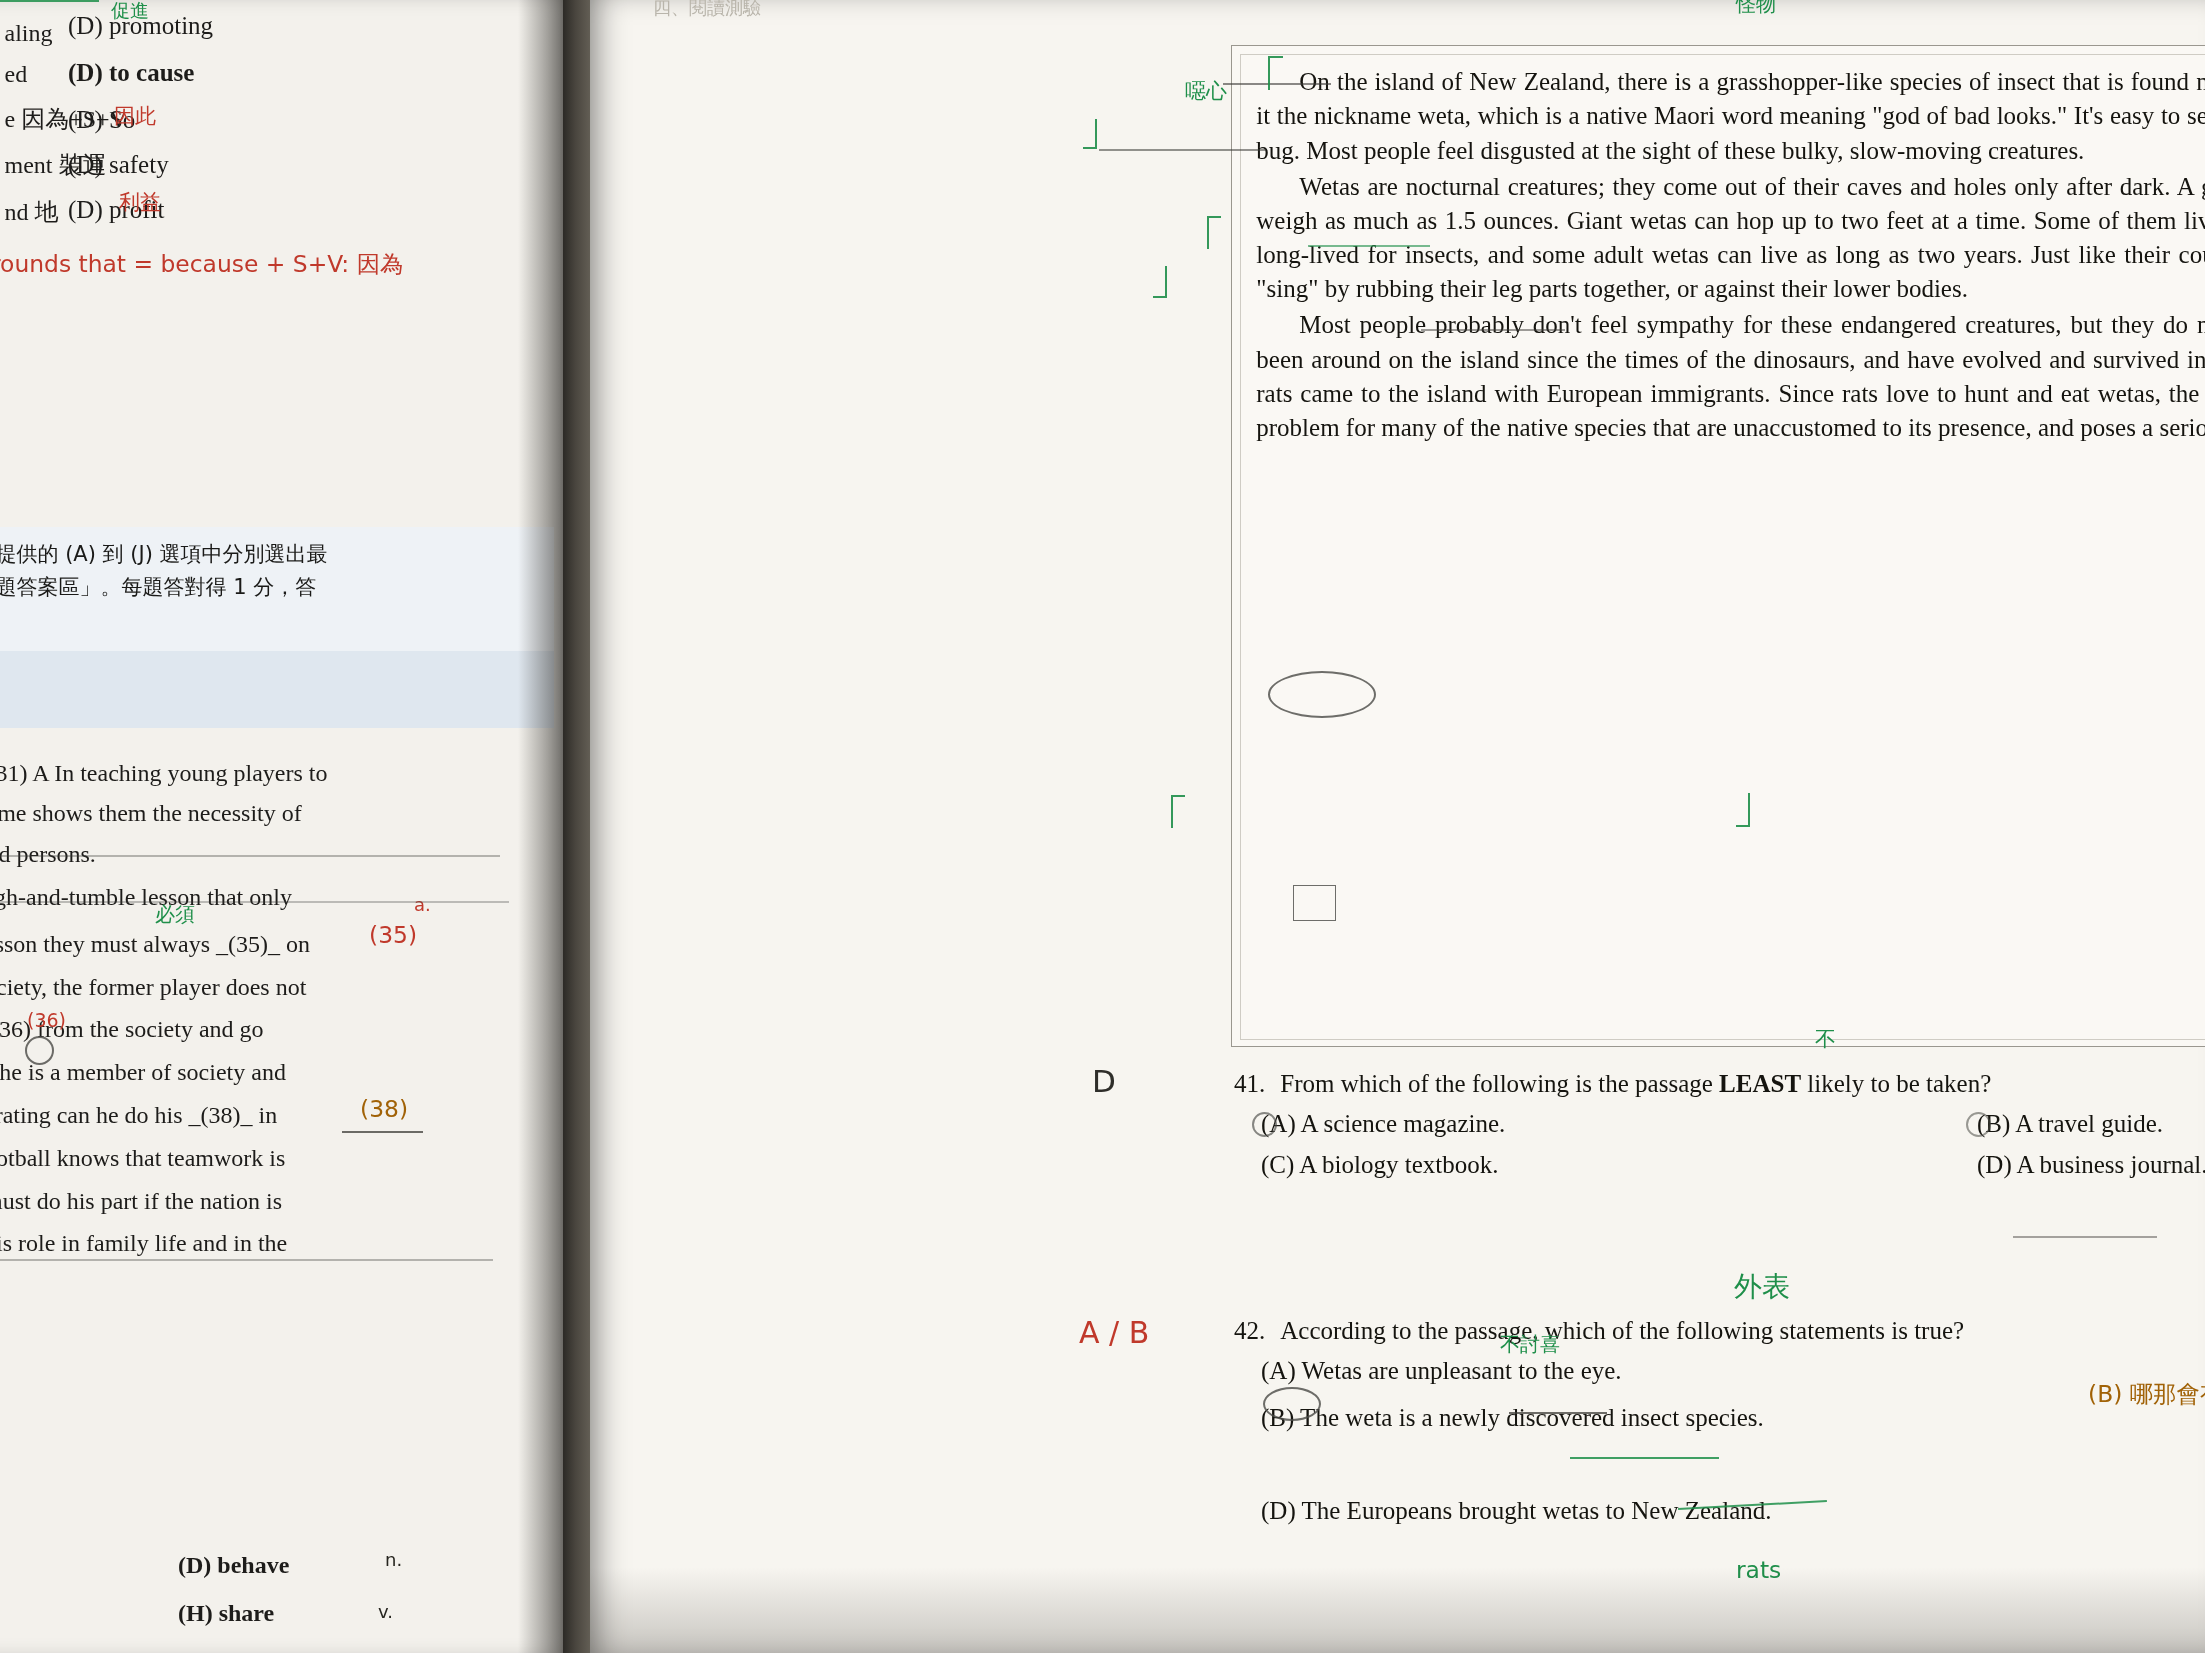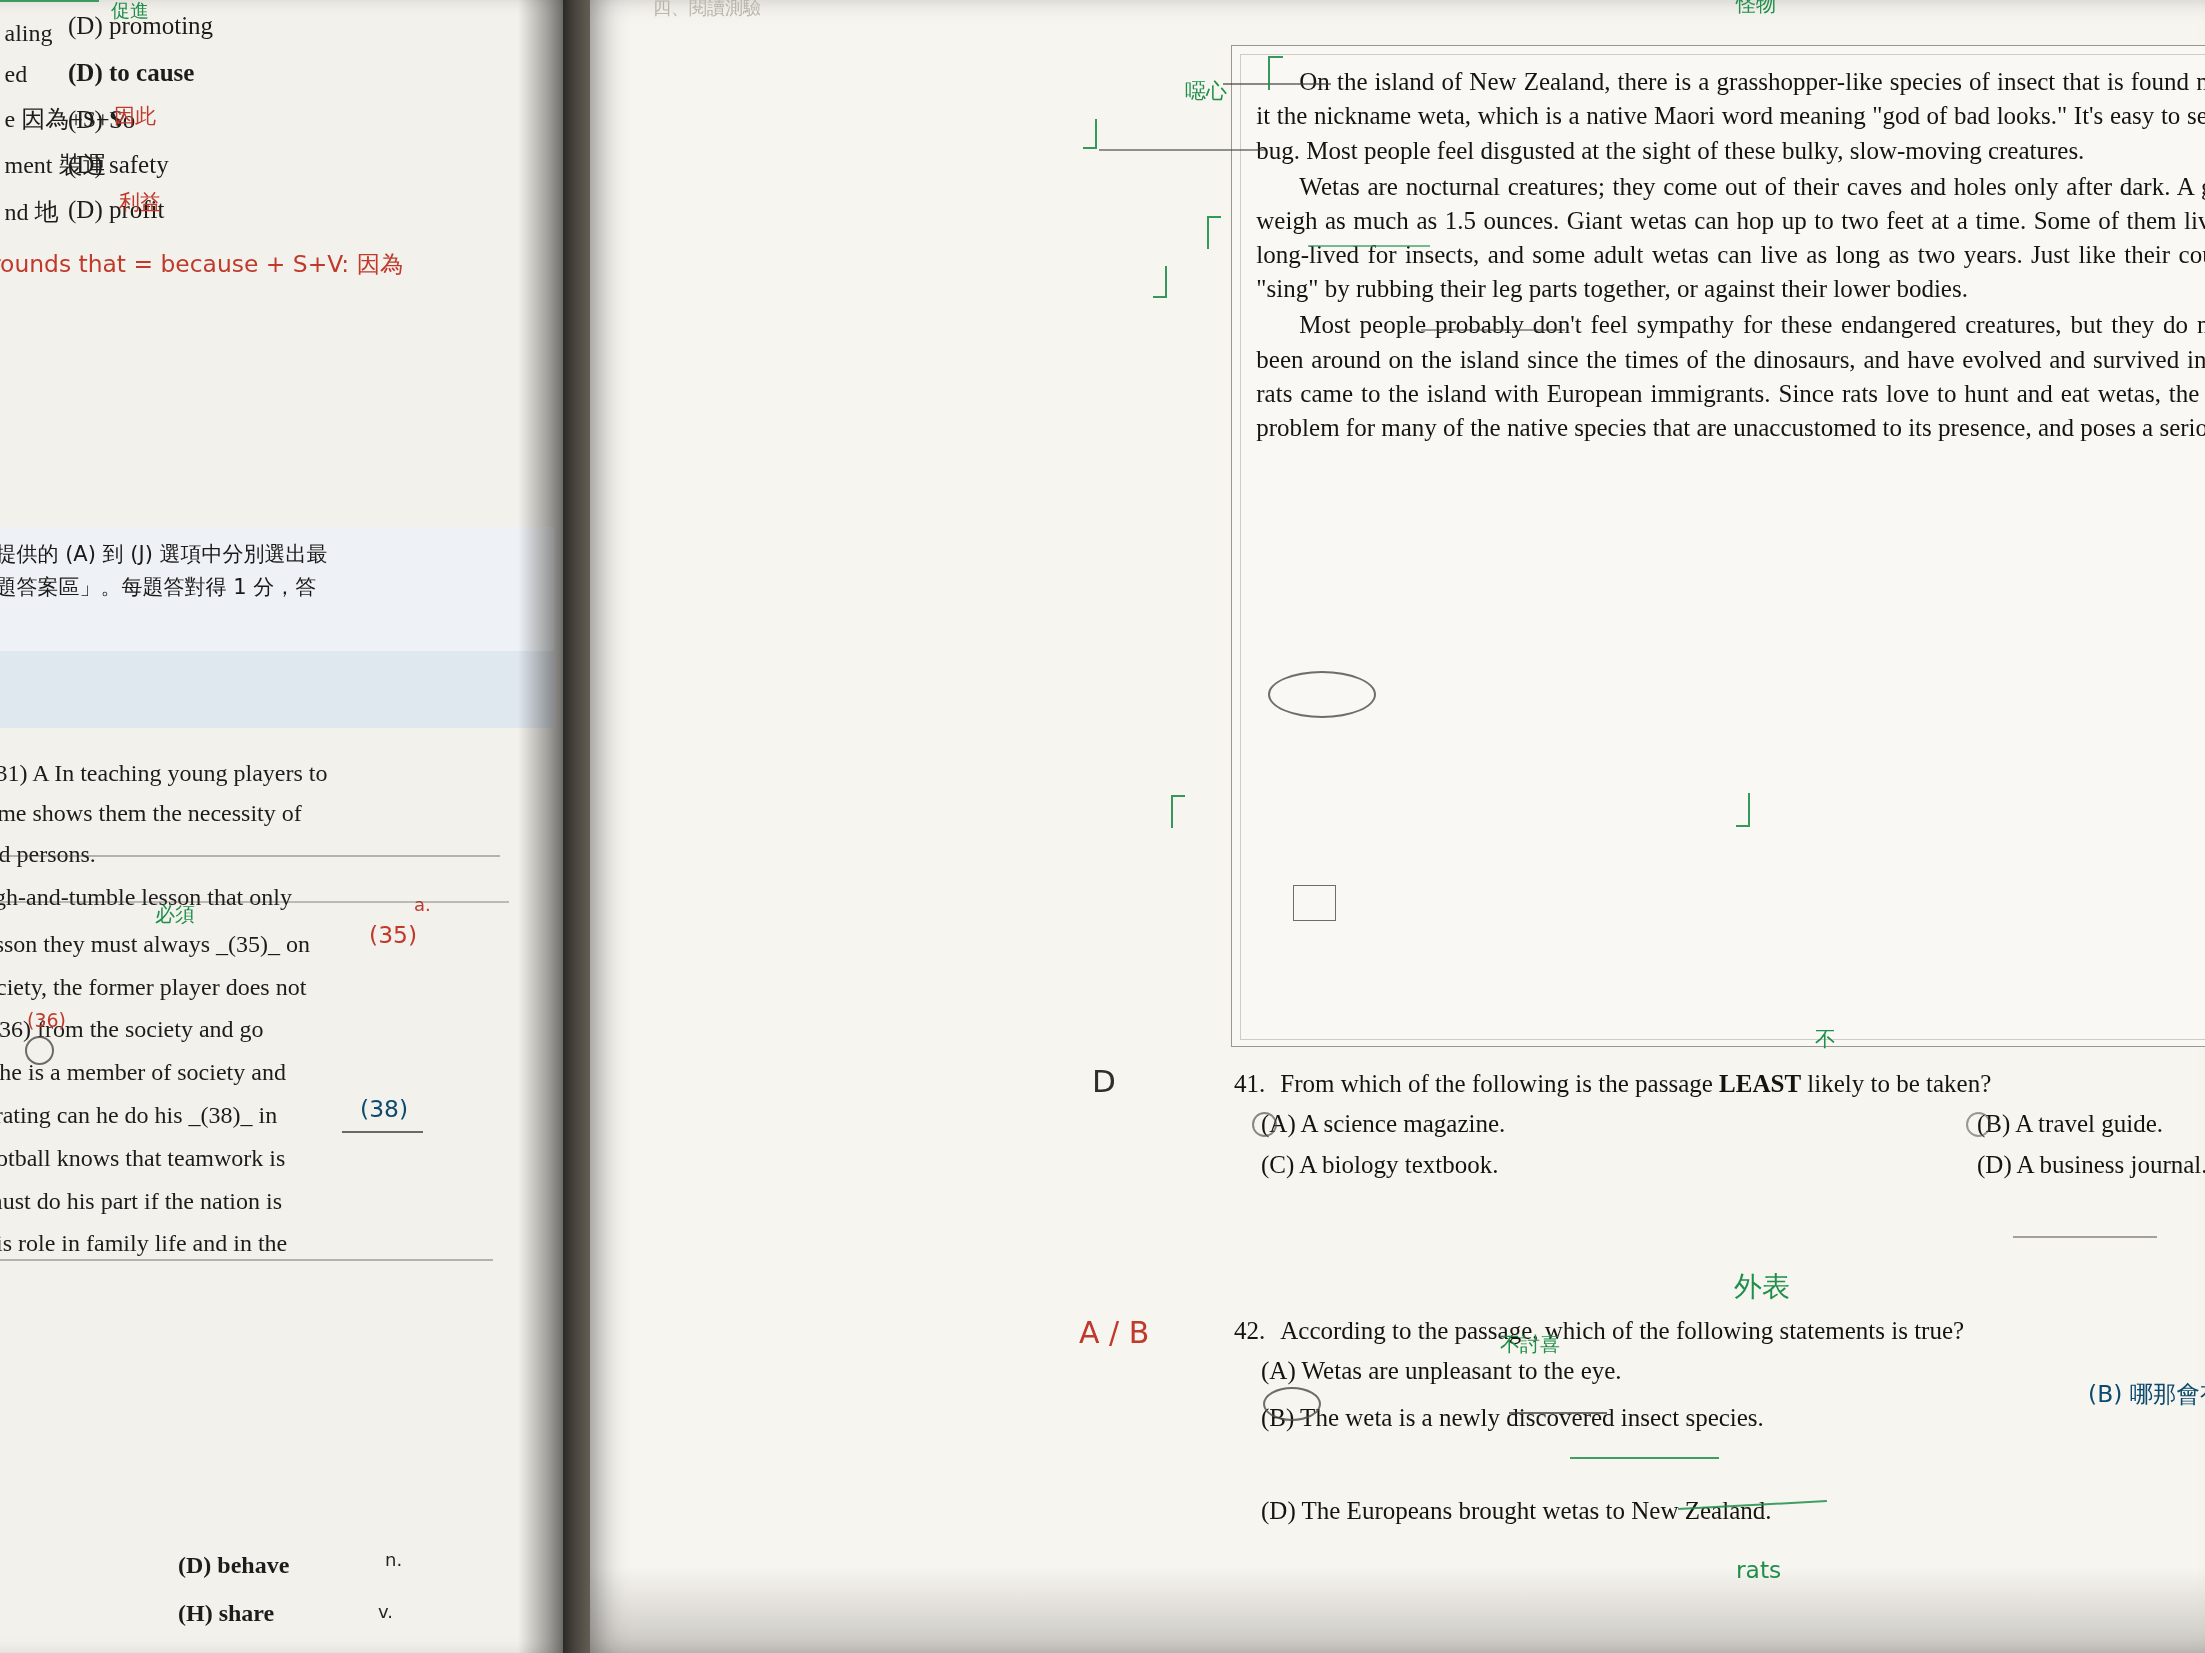--- a/index.html
+++ b/index.html
@@ -74,21 +74,21 @@
 
   
   .hw {
     position: absolute;
     font-family: "DejaVu Sans", sans-serif;
     white-space: nowrap;
     pointer-events: none;
   }
   .hw-red   { color: #c0392b; }
   .hw-green { color: #1f8f4a; }
-  .hw-blue  { color: #0c4a6e; }
+  .hw-blue  { color: #a16207; }
 
   
   .passage-box {
     position: absolute;
     left: 641px; top: 45px;
     width: 1504px; height: 1002px;
     border: 1.4px solid #9a978f;
     background: #faf8f4;
     box-sizing: border-box;
   }

